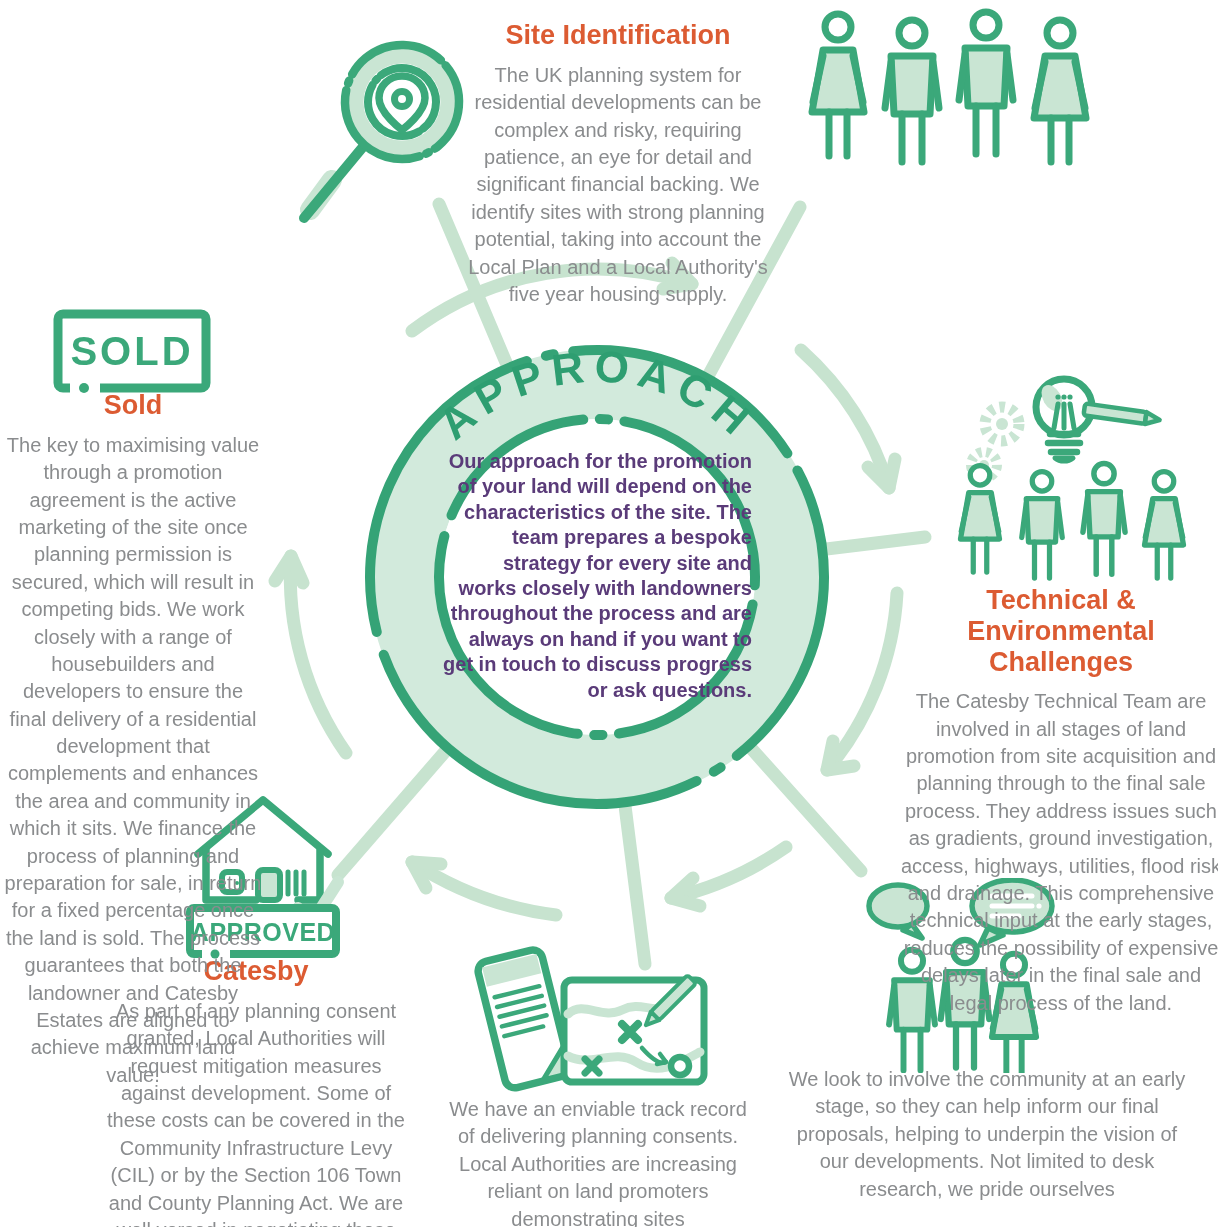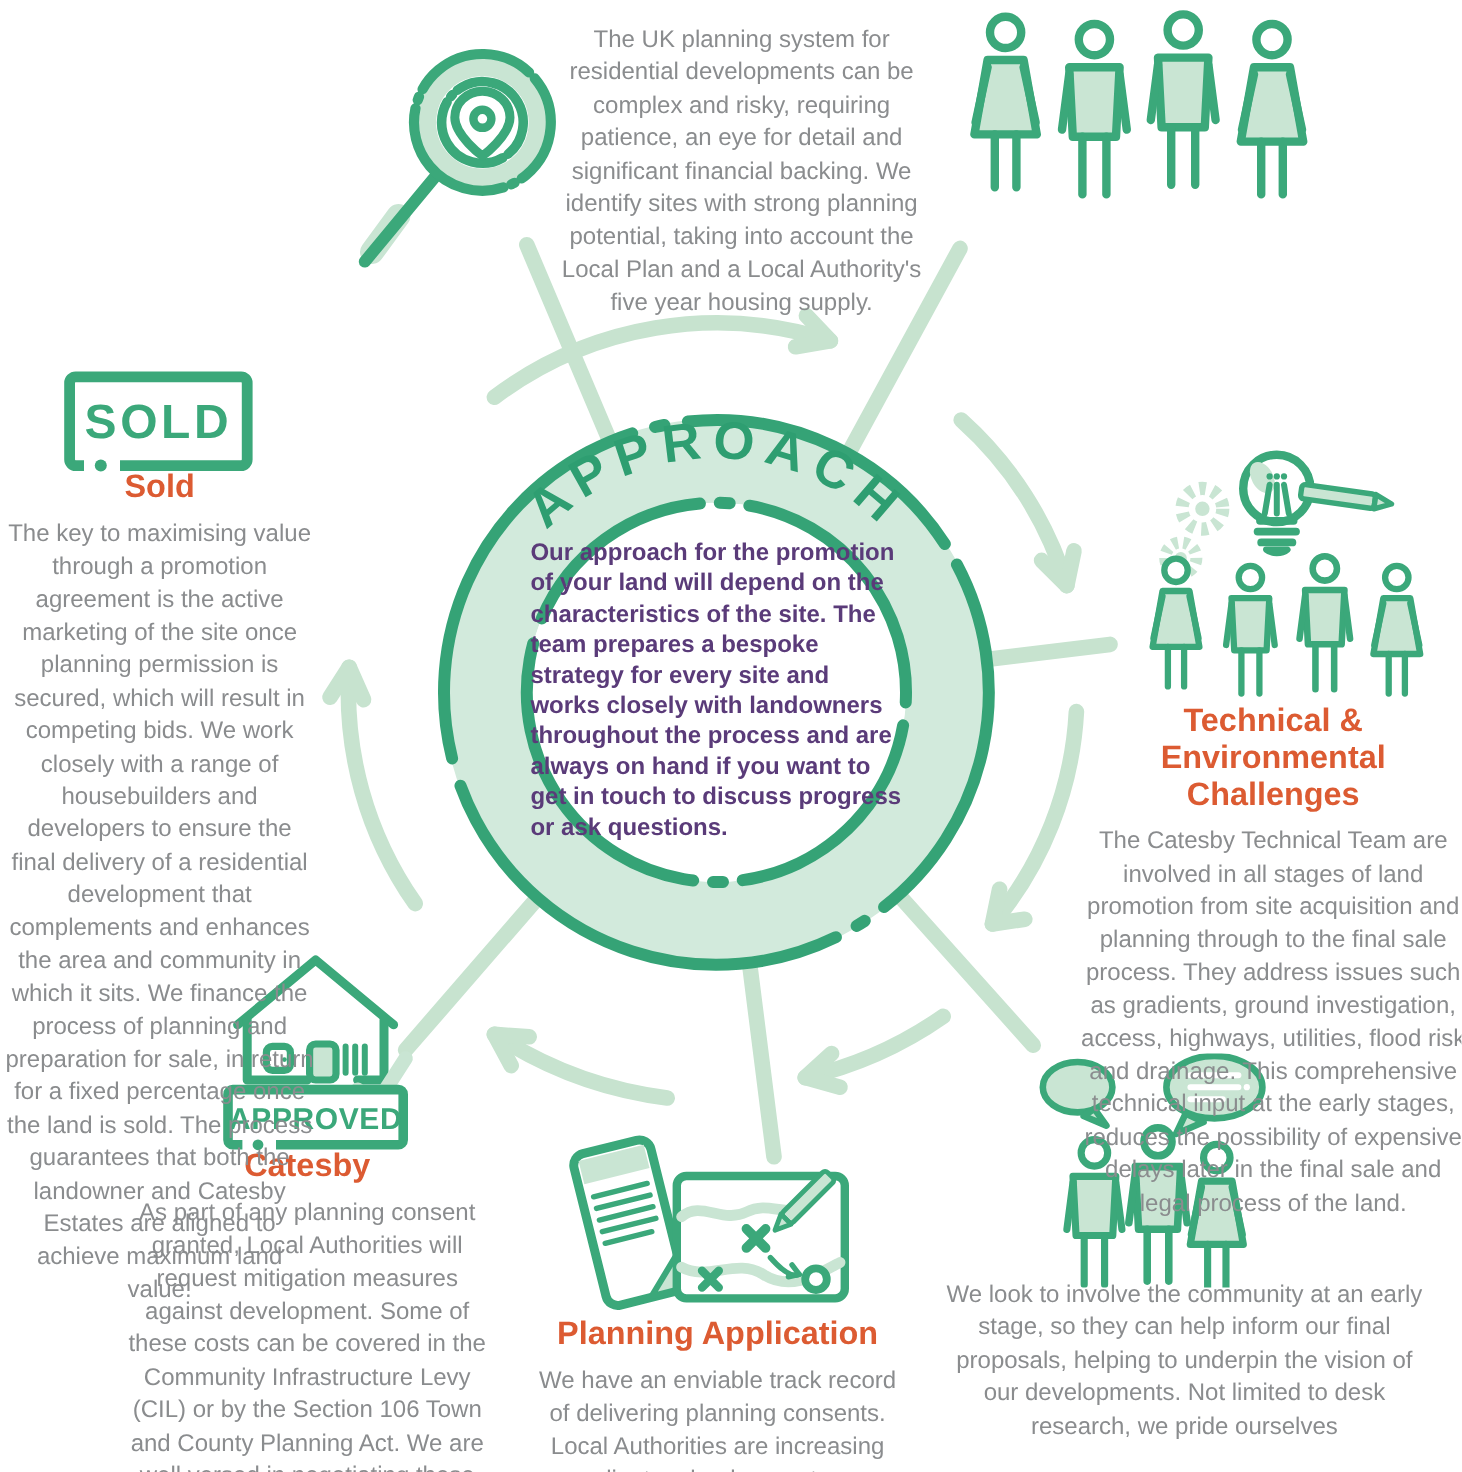--- a/index.html
+++ b/index.html
@@ -3,21 +3,21 @@
 <meta charset="utf-8">
 <style>
   html,body{margin:0;padding:0;background:#fff;}
   .canvas{position:relative;width:1218px;height:1227px;background:#ffffff;overflow:hidden;
           font-family:"Liberation Sans",sans-serif;}
   .layer{position:absolute;left:0;top:0;}
   .icon-box{position:absolute;}
   .stage{position:absolute;text-align:center;}
   .stage-title{margin:0 0 11px 0;color:#DC5B32;font-weight:bold;font-size:27px;line-height:1.14;white-space:pre-line;}
   .stage-body{margin:0;color:#8A8C8E;font-size:20px;line-height:1.37;}
-  .center-text{position:absolute;left:442px;top:449px;width:310px;text-align:left;
+  .center-text{position:absolute;left:442px;top:449px;width:310px;text-align:right;
                color:#5A3B79;font-weight:bold;font-size:20px;line-height:1.27;}
   svg text.badge{font-family:"Liberation Sans",sans-serif;font-weight:bold;}
 </style>
 </head>
 <body>
 
 <div class="canvas">
 
   <svg width="0" height="0" style="position:absolute" aria-hidden="true">
     <defs>
@@ -187,38 +187,38 @@
   <div class="icon-box" style="left:52px;top:308px;width:160px;height:88px">
     <svg width="160" height="88" viewBox="0 0 160 88">
       <rect x="6" y="6" width="148" height="74" rx="5" fill="#fff" stroke="#3BA87A" stroke-width="9"></rect>
       <rect x="18" y="74" width="30" height="14" fill="#fff"></rect>
       <circle cx="32" cy="80" r="5" fill="#3BA87A"></circle>
       <text class="badge" x="80" y="57" font-size="40" letter-spacing="3" fill="#3BA87A" text-anchor="middle">SOLD</text>
     </svg>
   </div>
 
   <div class="stage" style="left:452px;top:20px;width:332px">
+    <h2 class="stage-title">Site Identification</h2>
     <p class="stage-body">The UK planning system for residential developments can be complex and risky, requiring patience, an eye for detail and significant financial backing. We identify sites with strong planning potential, taking into account the Local Plan and a Local Authority's five year housing supply.</p>
   </div>
 
   <div class="stage" style="left:788px;top:164px;width:326px">
   </div>
 
   <div class="stage" style="left:900px;top:585px;width:322px">
     <h2 class="stage-title">Technical &amp;
 Environmental Challenges</h2>
     <p class="stage-body">The Catesby Technical Team are involved in all stages of land promotion from site acquisition and planning through to the final sale process. They address issues such as gradients, ground investigation, access, highways, utilities, flood risk and drainage.  This comprehensive technical input at the early stages, reduces the possibility of expensive delays later in the final sale and legal process of the land.</p>
   </div>
 
   <div class="stage" style="left:788px;top:1066px;width:398px">
     <p class="stage-body">We look to involve the community at an early stage, so they can help inform our final proposals, helping to underpin the vision of our developments. Not limited to desk research, we pride ourselves</p>
   </div>
 
   <div class="stage" style="left:444px;top:1096px;width:308px">
-    <h2 class="stage-title">Planning Application</h2>
     <p class="stage-body">We have an enviable track record of delivering planning consents. Local Authorities are increasing reliant on land promoters demonstrating sites</p>
   </div>
 
   <div class="stage" style="left:102px;top:956px;width:308px">
     <h2 class="stage-title">Catesby</h2>
     <p class="stage-body">As part of any planning consent granted, Local Authorities will request mitigation measures against development.  Some of these costs can be covered in the Community Infrastructure Levy (CIL) or by the Section 106 Town and County Planning Act.  We are well versed in negotiating these costs on behalf of landowners to ensure all parties involved reach a satisfactory conclusion.</p>
   </div>
 
   <div class="stage" style="left:3px;top:390px;width:260px">
     <h2 class="stage-title">Sold</h2>

